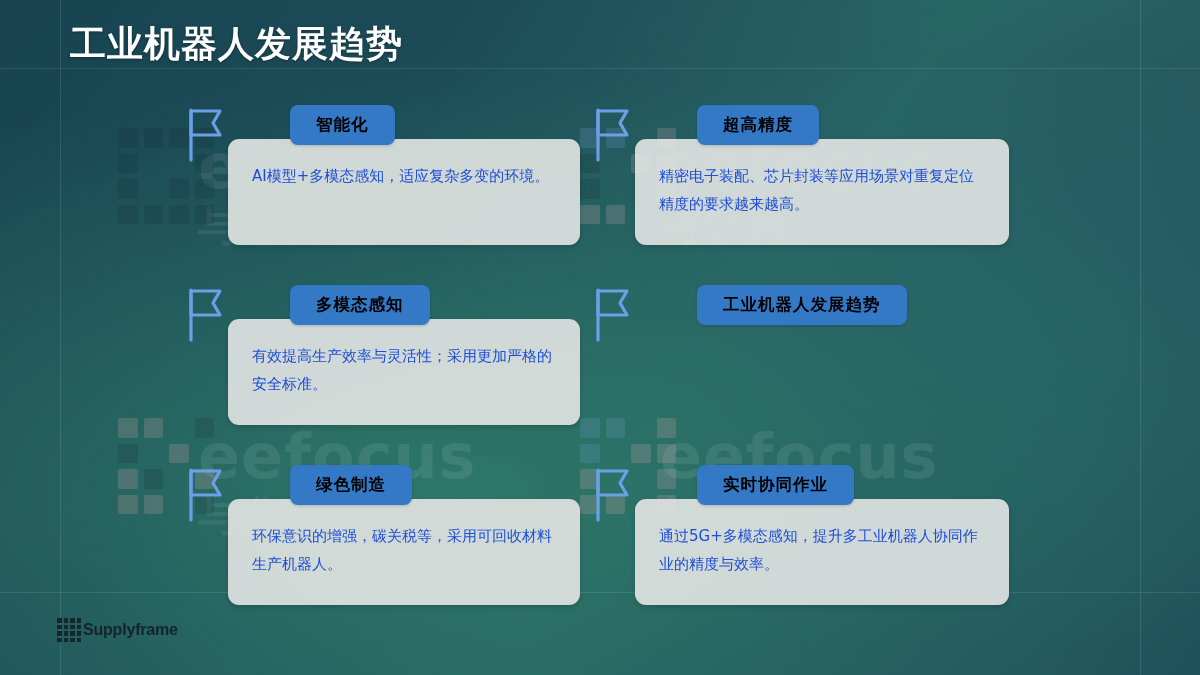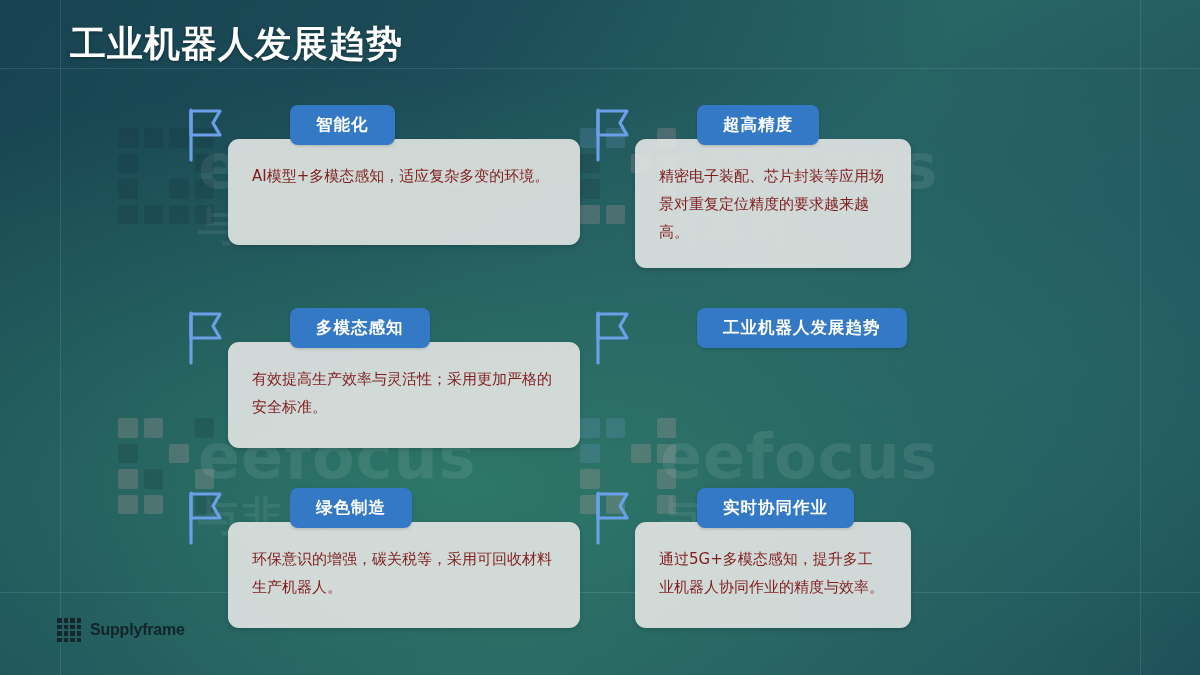--- a/index.html
+++ b/index.html
@@ -50,40 +50,40 @@
     font-family:"DejaVu Sans","Liberation Sans",sans-serif;
   }
 
   
   .grid{position:absolute;left:228px;top:105px;width:800px;}
   .row{display:flex;gap:55px;margin-bottom:40px;}
   .card{position:relative;width:352px;}
   .flagwrap{position:absolute;left:-42px;top:2px;width:40px;height:56px;}
   .pill{
     position:relative;z-index:2;display:inline-block;
-    background:#3479c6;color:#ffffff;font-weight:700;font-size:16.5px;
+    background:#3479c6;color:#000000;font-weight:700;font-size:16.5px;
     padding:9px 26px;border-radius:8px;margin-left:62px;
     letter-spacing:1px;white-space:nowrap;
     box-shadow:0 1px 3px rgba(0,0,0,0.18);
     font-family:Liberation Sans, sans-serif;
   }
   .body{
     position:relative;z-index:1;margin-top:-6px;
     background:rgba(222,226,224,0.93);
     border-radius:11px;
     padding:24px 24px 22px 24px;
     min-height:60px;
-    color:#7f1d1d;font-size:15px;line-height:1.85;
+    color:#1d4ed8;font-size:15px;line-height:1.85;
     box-shadow:0 2px 5px rgba(0,0,0,0.16);
     font-family:"DejaVu Sans","Liberation Sans",sans-serif;
   }
-  .row .card:nth-child(2){width:276px;}
-
-  
-  .footer{position:absolute;left:57px;top:618px;display:flex;align-items:center;gap:9px;}
+  .row .card:nth-child(2){width:374px;}
+
+  
+  .footer{position:absolute;left:57px;top:618px;display:flex;align-items:center;gap:2px;}
   .sf-mark{width:24px;height:24px;display:grid;grid-template-columns:repeat(4,1fr);grid-template-rows:repeat(4,1fr);gap:2px;}
   .sf-mark i{background:#15262c;display:block;}
   .sf-name{font-size:16px;color:#13242a;font-weight:600;letter-spacing:-0.2px;font-family:"Liberation Sans",sans-serif;}
 </style>
 </head>
 <body>
 
 <div class="slide">
 
   <div class="guide v" style="left:60px;"></div>

